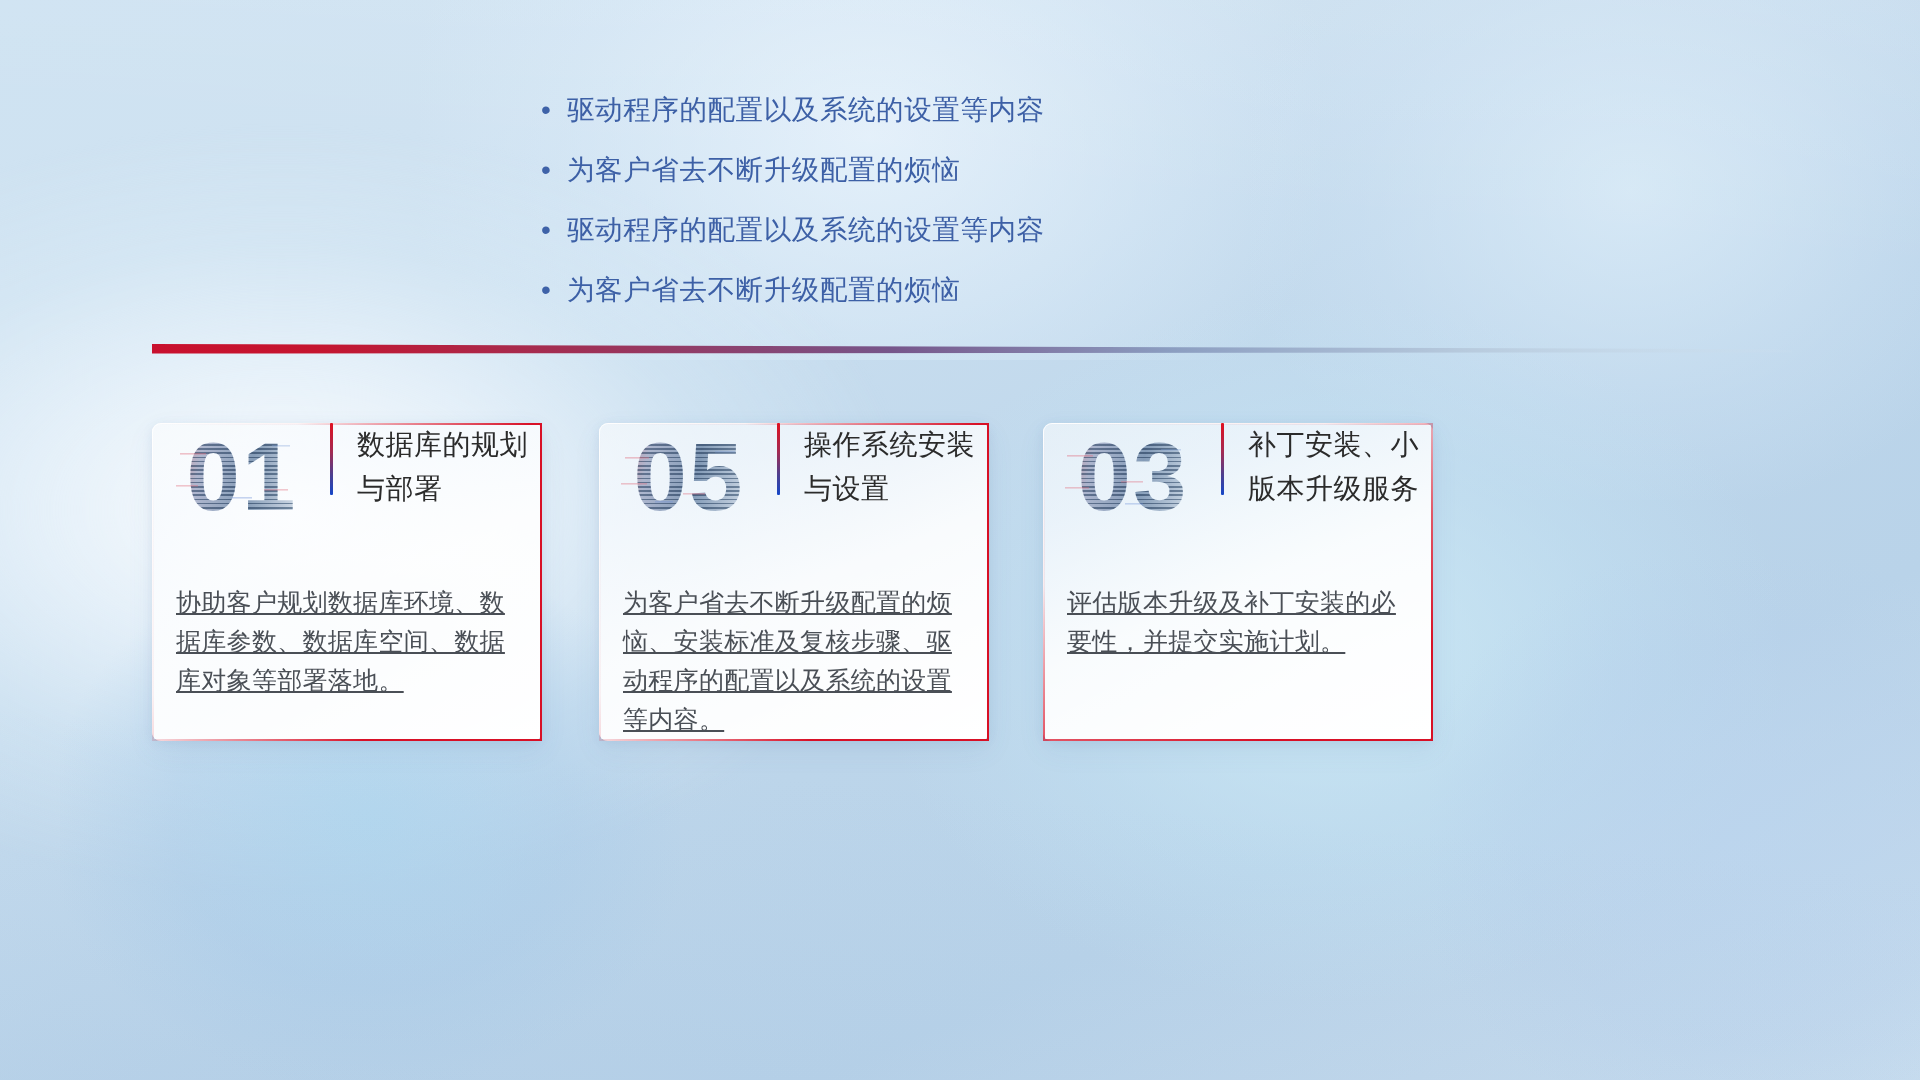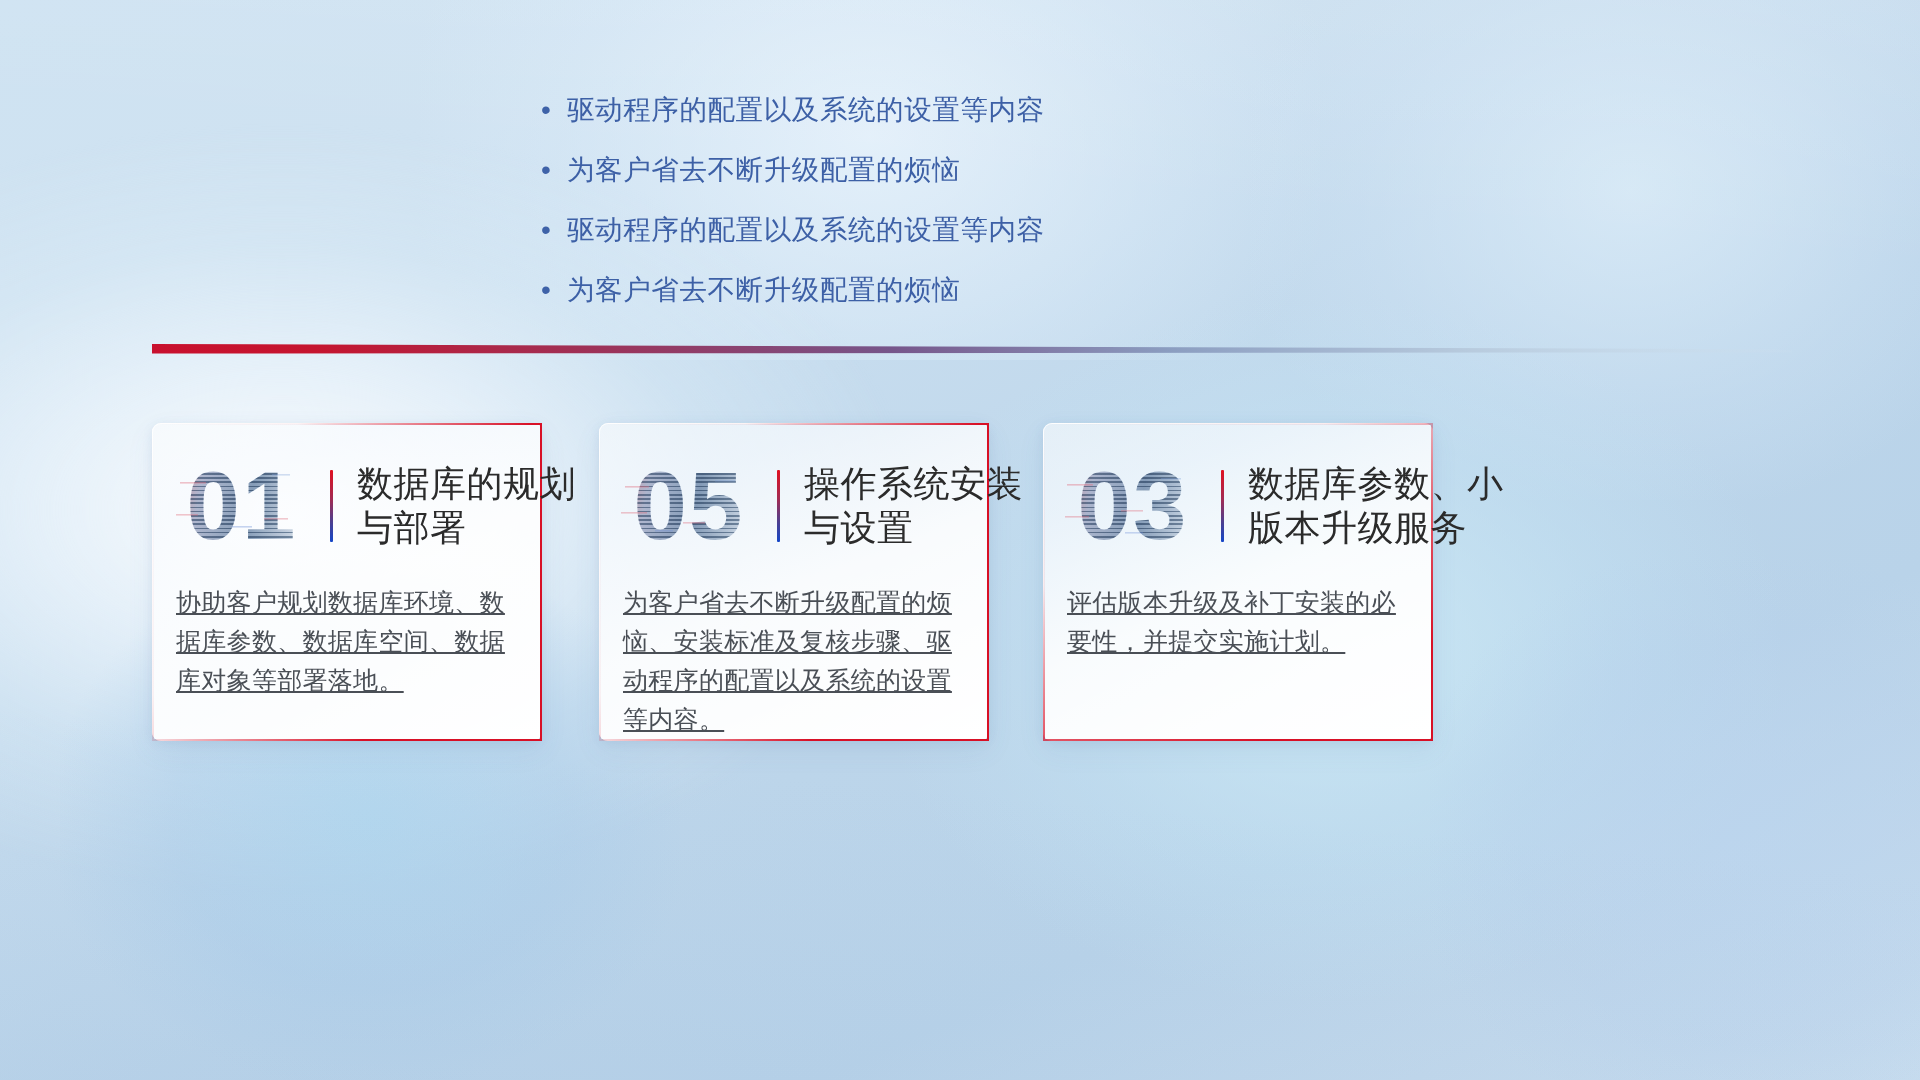--- a/index.html
+++ b/index.html
@@ -210,25 +210,24 @@
     border-image: linear-gradient(150deg,
         rgba(216,16,38,0.0) 0%,
         rgba(216,16,38,0.08) 30%,
         rgba(216,16,38,0.70) 58%,
         rgba(216,16,38,1) 82%,
         rgba(216,16,38,1) 100%) 1;
   }
 
   .card-head {
     position: absolute;
-    left: 0; top: 9px;
+    left: 0; top: 0;
     width: 100%;
     height: 148px;
     display: flex;
-    align-items: center;
   }
   .ghost-num {
     position: relative;
     margin-left: 20px;
     width: 140px;
     height: 108px;
     flex: 0 0 140px;
   }
   .ghost-num .gn-text {
     position: absolute;
@@ -272,21 +271,21 @@
   .divider-bar {
     width: 3px;
     height: 72px;
     flex: 0 0 3px;
     margin-left: 18px;
     margin-right: 24px;
     border-radius: 1px;
     background: linear-gradient(to bottom, #e01020 0%, #a32a52 40%, #4d3f8f 72%, #1446c8 100%);
   }
   .card-title {
-    font-size: 36px;
+    font-size: 28px;
     line-height: 44px;
     color: #2b2b2b;
     font-weight: 400;
     letter-spacing: 0.5px;
   }
   .card-title .ct-line { display: block; white-space: nowrap; }
 
   .card-body {
     position: absolute;
     left: 24px;
@@ -403,21 +402,21 @@
           <svg class="gn-speck" viewBox="0 0 140 108" preserveAspectRatio="none">
             <rect x="4" y="32" width="26" height="1.6" fill="#e0707f" opacity="0.55"></rect>
             <rect x="2" y="64" width="24" height="1.6" fill="#e06a7a" opacity="0.5"></rect>
             <rect x="58" y="58" width="22" height="1.6" fill="#e0707f" opacity="0.5"></rect>
             <rect x="62" y="80" width="18" height="1.6" fill="#6d8fd8" opacity="0.45"></rect>
             <rect x="98" y="26" width="20" height="1.6" fill="#7fa0d8" opacity="0.45"></rect>
           </svg>
         </div>
         <div class="divider-bar"></div>
         <div class="card-title">
-          <span class="ct-line">数据库参数、小</span>
+          <span class="ct-line">补丁安装、小</span>
           <span class="ct-line">版本升级服务</span>
         </div>
       </div>
       <div class="card-body">评估版本升级及补丁安装的必要性，并提交实施计划。</div>
     </div>
 
   </div>
 </div>
 
 </body></html>

